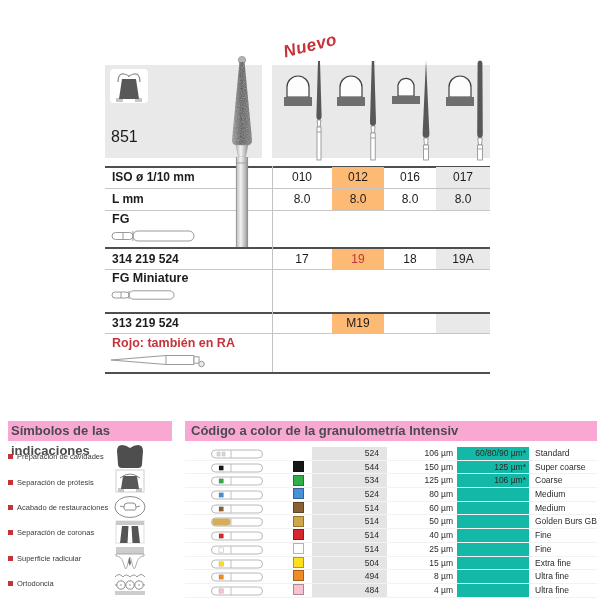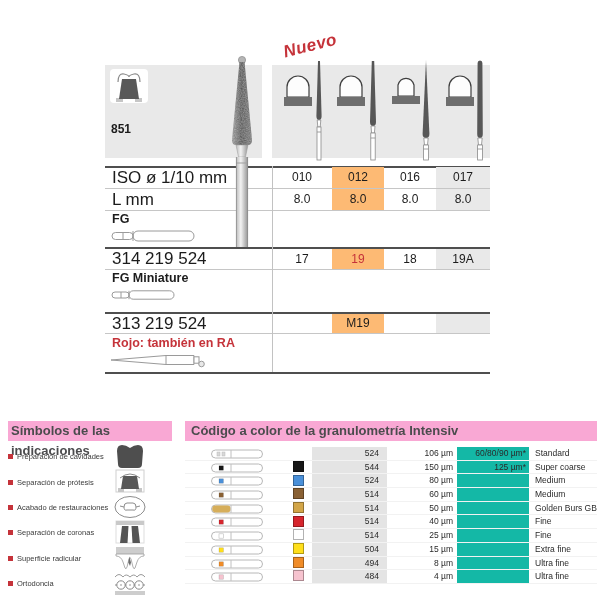--- a/index.html
+++ b/index.html
@@ -14,28 +14,28 @@
 
   
   .nuevo{
     left:283px;top:36px;font-size:17px;font-weight:bold;font-style:italic;
     color:var(--red);transform:rotate(-14deg);letter-spacing:.5px;
   }
   .hdr-gray{background:#e9e9e9;top:65px;height:93px;}
   #hdr-left{left:105px;width:157px;}
   #hdr-right{left:272px;width:218px;}
   #iconbox{left:110px;top:69px;width:38px;height:34px;background:#fff;border-radius:4px;}
-  #model{left:111px;top:122px;font-size:12px;font-weight:bold;}
+  #model{left:111px;top:128px;font-size:16px;font-weight:normal;}
 
   .hline{left:105px;width:385px;background:#c6c6c6;height:1px;}
   .hline.heavy{background:#4f4f4f;height:2px;}
   #vdiv{left:272px;top:166px;width:1px;height:206px;background:#c2c2c2;}
 
   .trow{position:absolute;left:105px;width:385px;display:flex;}
-  .trow .lbl{width:167px;padding-left:7px;font-size:17px;box-sizing:border-box;}
+  .trow .lbl{width:167px;padding-left:7px;font-size:12px;box-sizing:border-box;font-weight:bold;}
   .trow .c{text-align:center;font-size:12px;}
   .trow .c:nth-of-type(2){width:60px;}
   .trow .c:nth-of-type(3){width:52px;background:#fdba74;}
   .trow .c:nth-of-type(4){width:52px;}
   .trow .c:nth-of-type(5){width:54px;background:#e9e9e9;}
   .h21{height:21px;line-height:21px;}
   .h20{height:20px;line-height:20px;}
   .h19{height:19px;line-height:19px;}
   .boldlbl{font-weight:bold;font-size:12.5px;}
   #rojo-note{left:112px;top:336px;font-size:12.5px;font-weight:bold;color:var(--red);}
@@ -320,20 +320,32 @@
           <line x1="20" y1="1" x2="20" y2="9" stroke="#c0c0c0"></line>
       <rect x="8" y="2.8" width="4.4" height="4.4" stroke="rgba(0,0,0,.25)" stroke-width=".5" fill="#161616"></rect>
         </svg></div>
     <div class="gc sw"><span class="swatch" style="background: rgb(22, 22, 22);"></span></div>
     <div class="gc code">544</div>
     <div class="gc grit">150 µm</div>
     <div class="gc note">125 µm*</div>
     <div class="gc name">Super coarse</div>
   </div>
 
+  <div class="grow">
+    <div class="gc icn"><svg width="52" height="10" viewBox="0 0 52 10">
+      <rect x=".5" y="1" width="51" height="8" rx="4" fill="#fff" stroke="#b8b8b8"></rect>
+          <line x1="20" y1="1" x2="20" y2="9" stroke="#c0c0c0"></line>
+      <rect x="8" y="2.8" width="4.4" height="4.4" stroke="rgba(0,0,0,.25)" stroke-width=".5" fill="#2fae4a"></rect>
+        </svg></div>
+    <div class="gc sw"><span class="swatch" style="background: rgb(47, 174, 74);"></span></div>
+    <div class="gc code">534</div>
+    <div class="gc grit">125 µm</div>
+    <div class="gc note">106 µm*</div>
+    <div class="gc name">Coarse</div>
+  </div>
 
   <div class="grow">
     <div class="gc icn"><svg width="52" height="10" viewBox="0 0 52 10">
       <rect x=".5" y="1" width="51" height="8" rx="4" fill="#fff" stroke="#b8b8b8"></rect>
           <line x1="20" y1="1" x2="20" y2="9" stroke="#c0c0c0"></line>
       <rect x="8" y="2.8" width="4.4" height="4.4" stroke="rgba(0,0,0,.25)" stroke-width=".5" fill="#4a90d9"></rect>
         </svg></div>
     <div class="gc sw"><span class="swatch" style="background: rgb(74, 144, 217);"></span></div>
     <div class="gc code">524</div>
     <div class="gc grit">80 µm</div>

